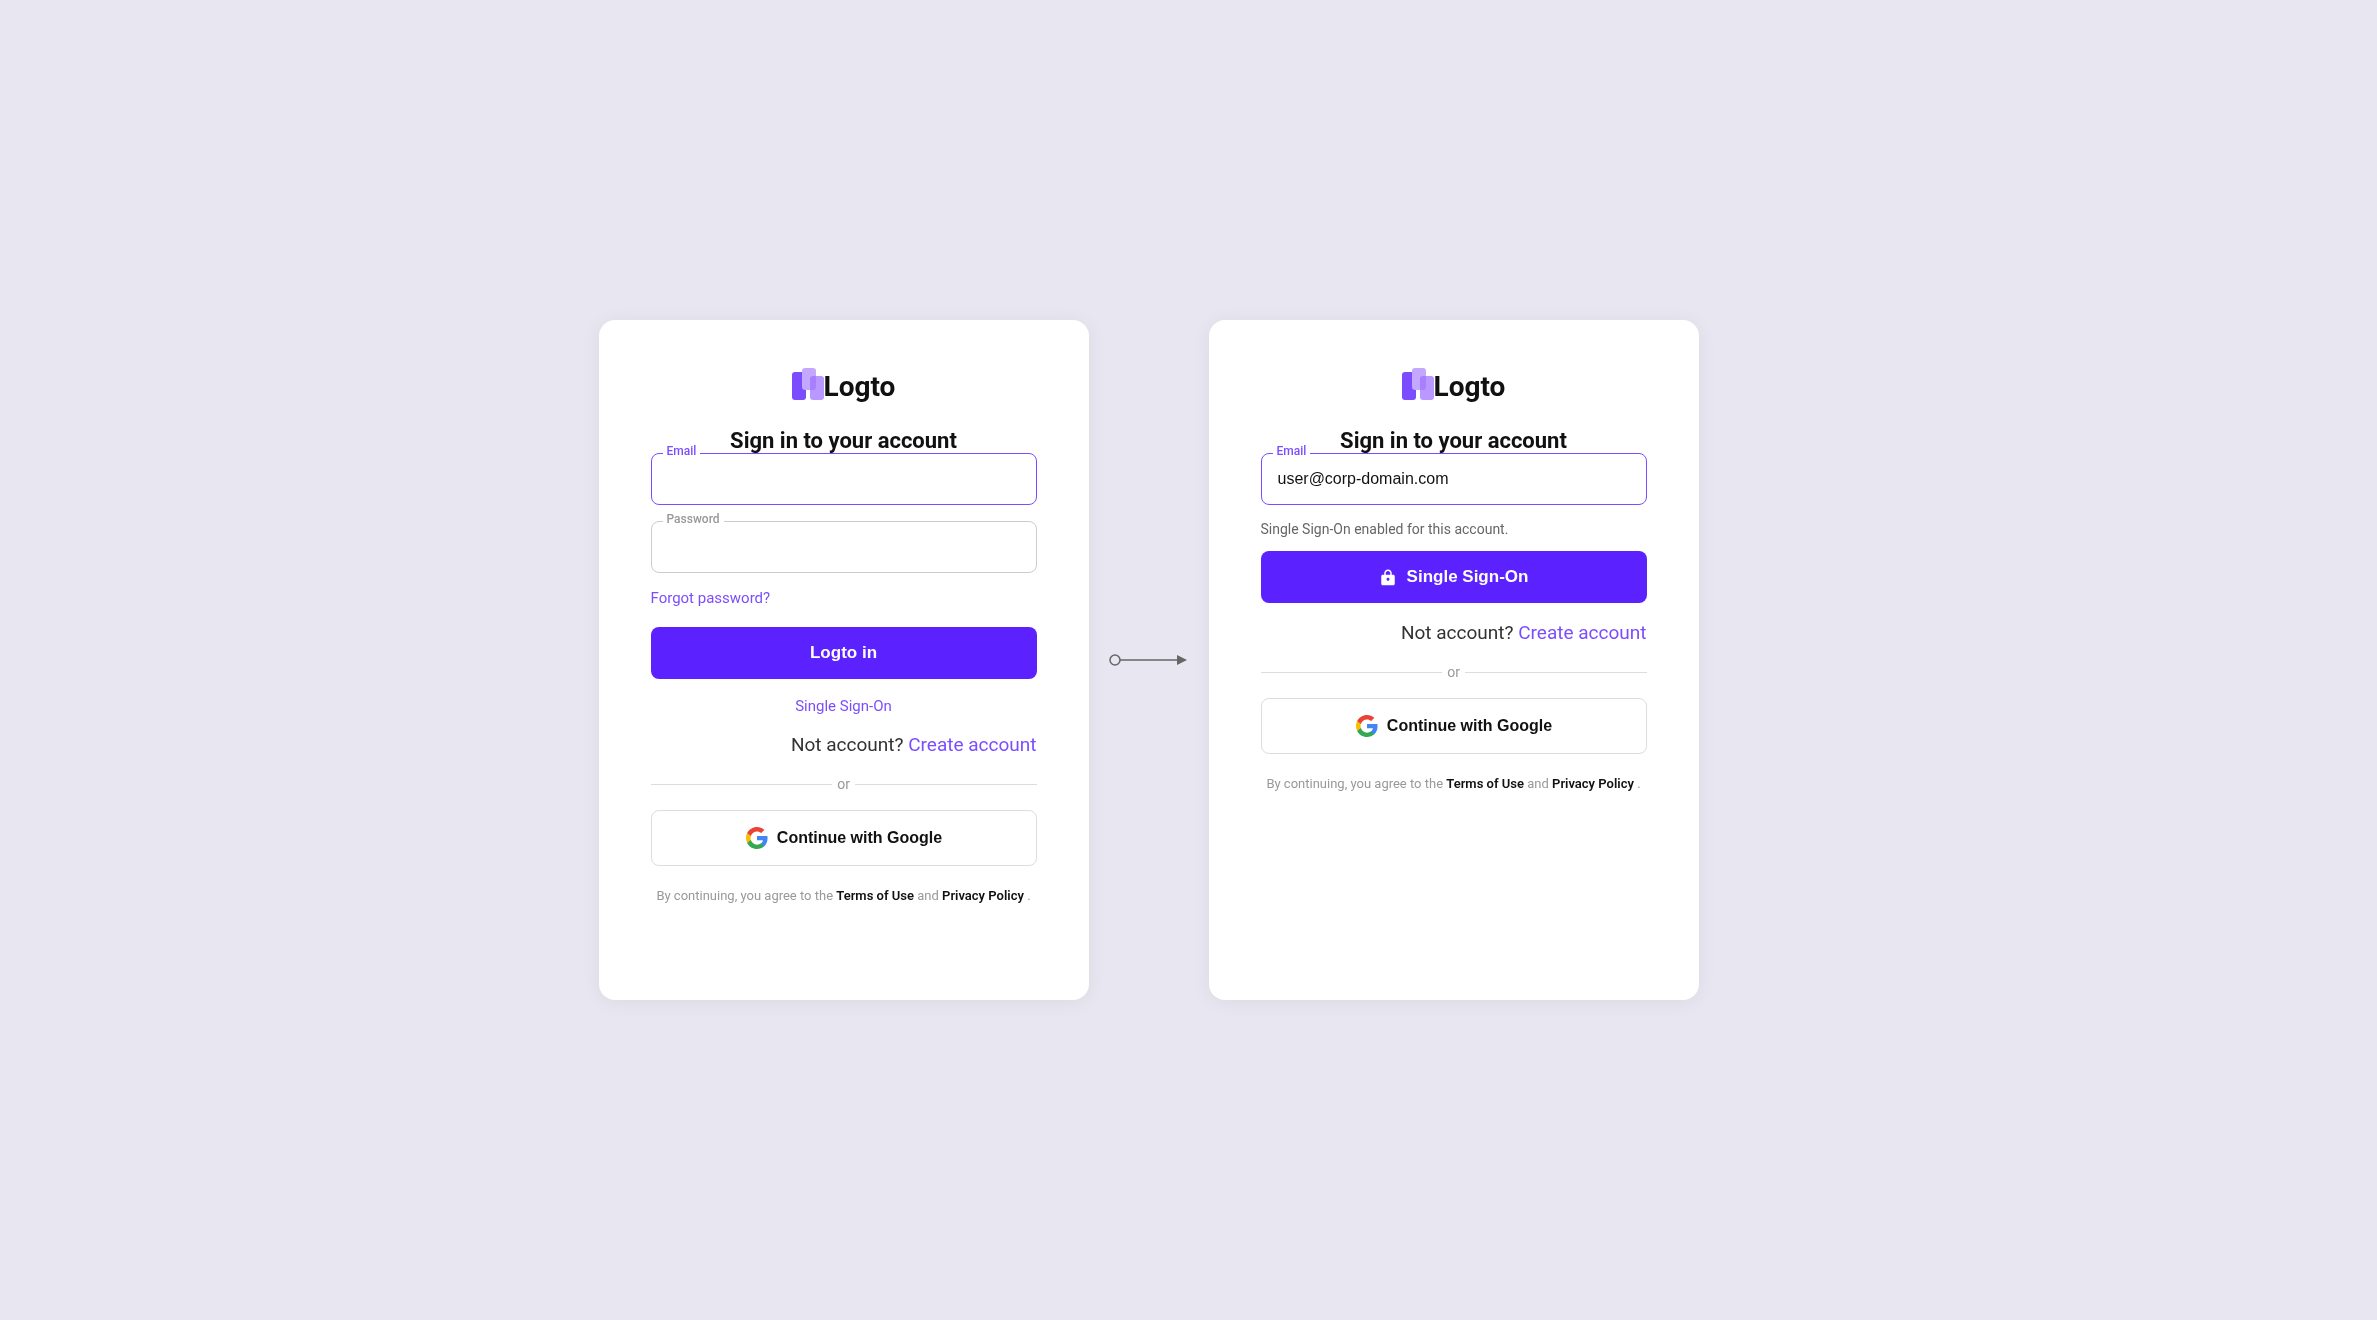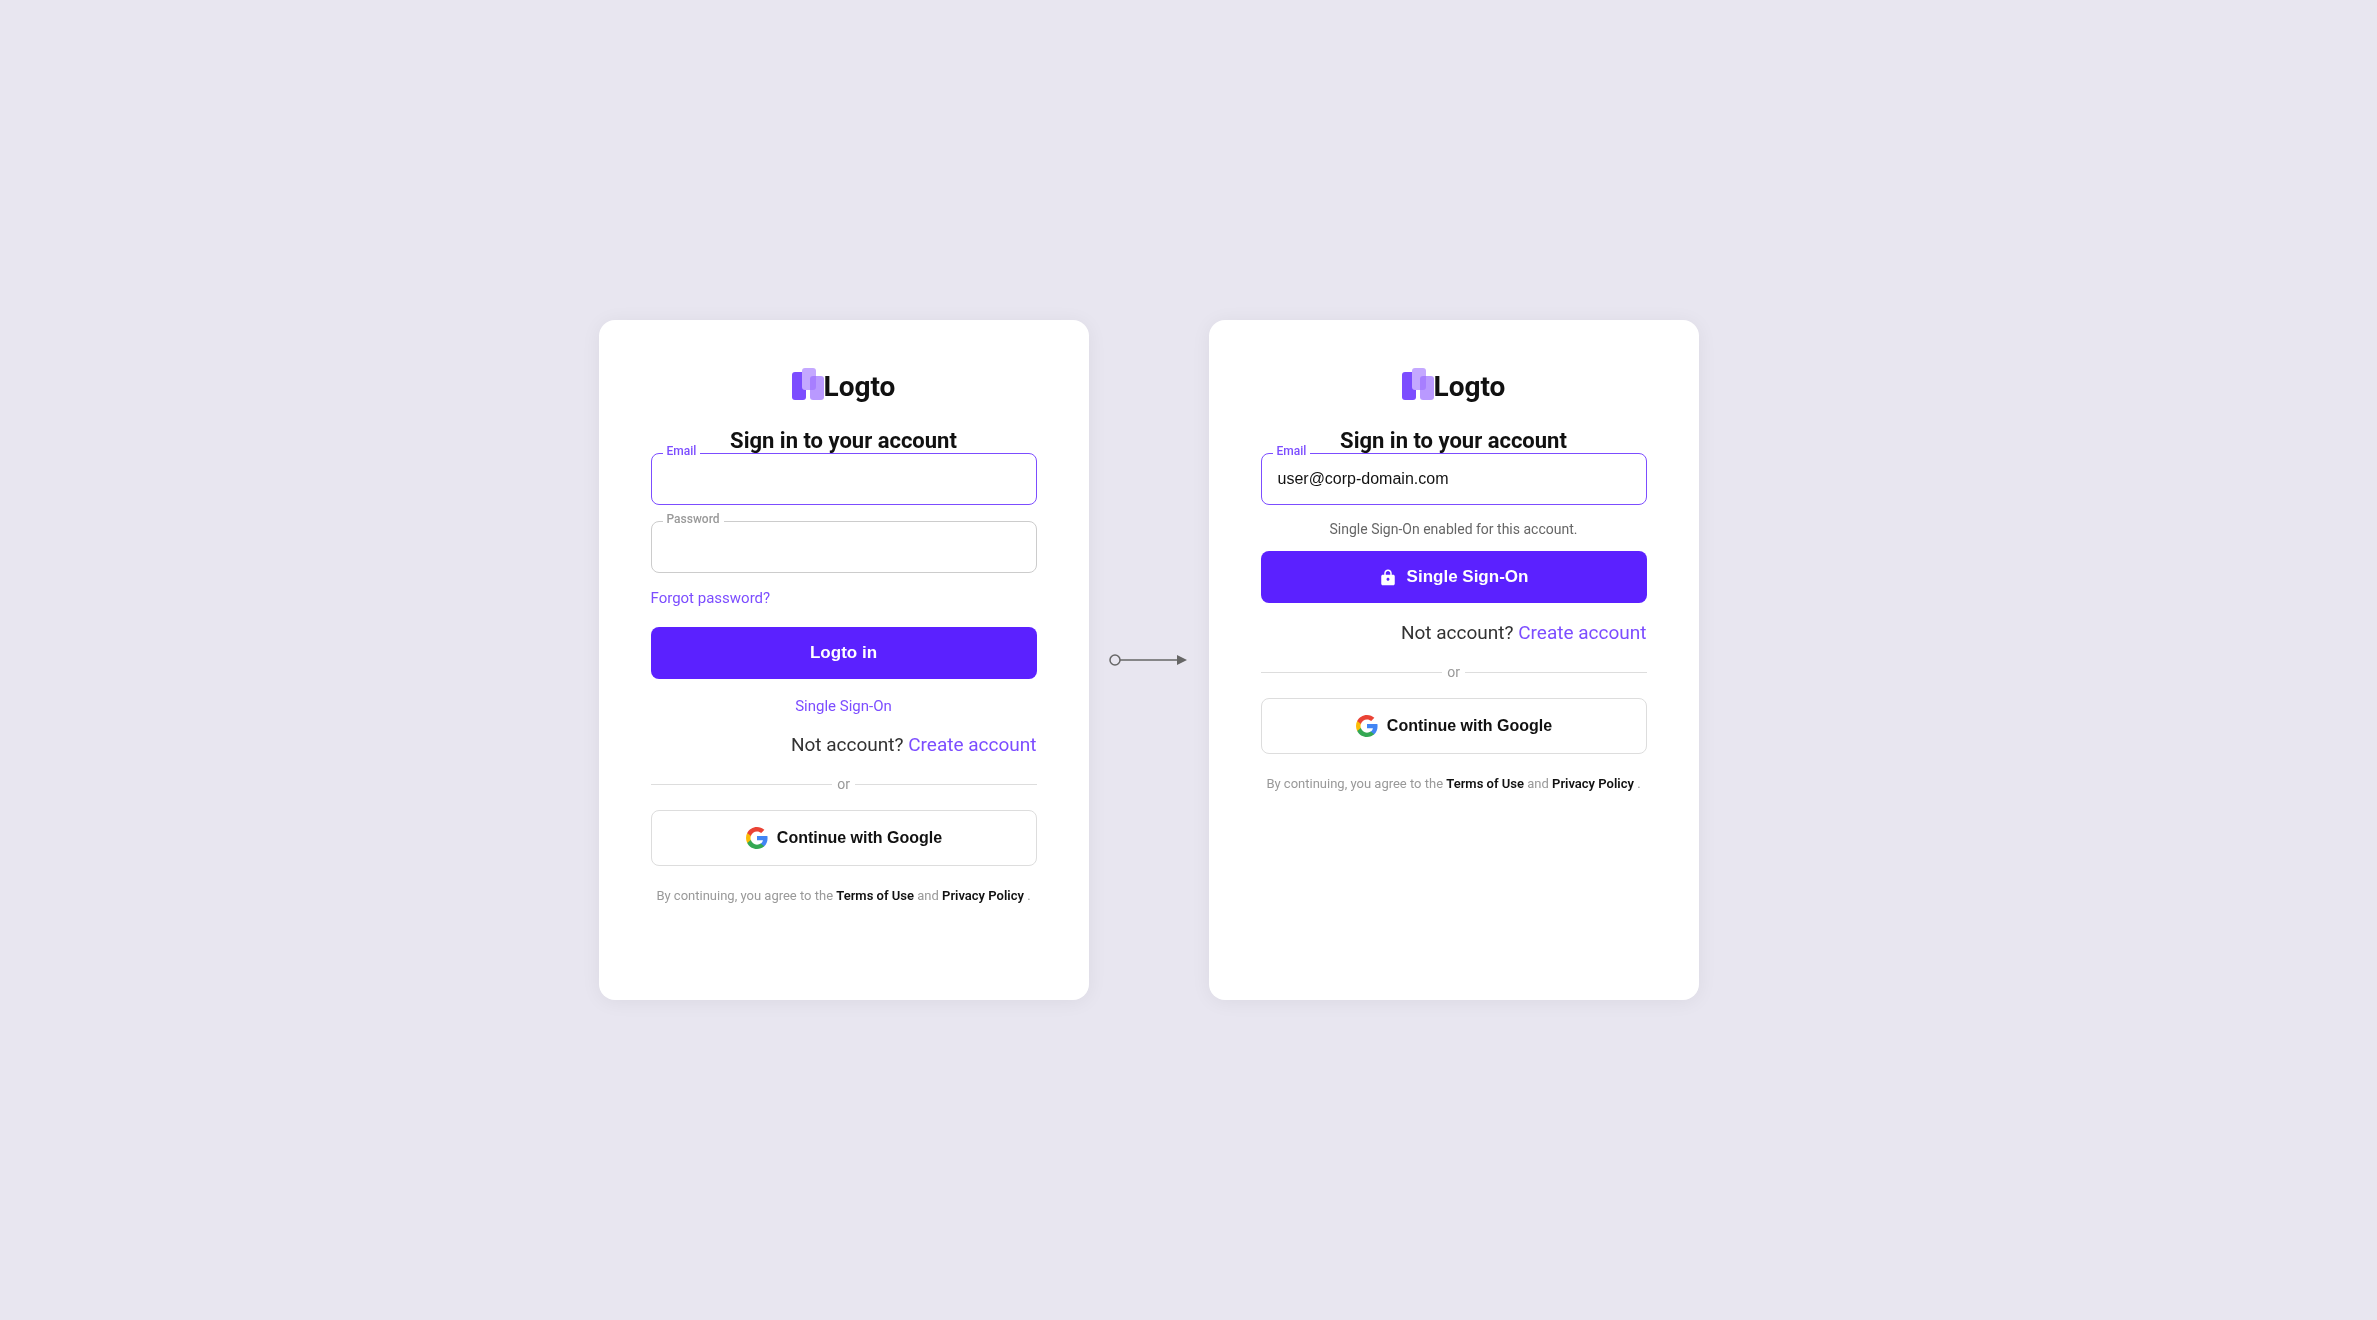--- a/index.html
+++ b/index.html
@@ -146,21 +146,20 @@
     }
     .no-account-row a {
       color: #7c4dff;
       text-decoration: none;
       cursor: pointer;
     }
     .sso-hint {
       font-size: 14px;
       color: #666;
       margin-bottom: 14px;
-      text-align: center;
     }
     .divider {
       display: flex;
       align-items: center;
       width: 100%;
       margin-bottom: 18px;
       gap: 5px;
     }
     .divider-line {
       flex: 1;

